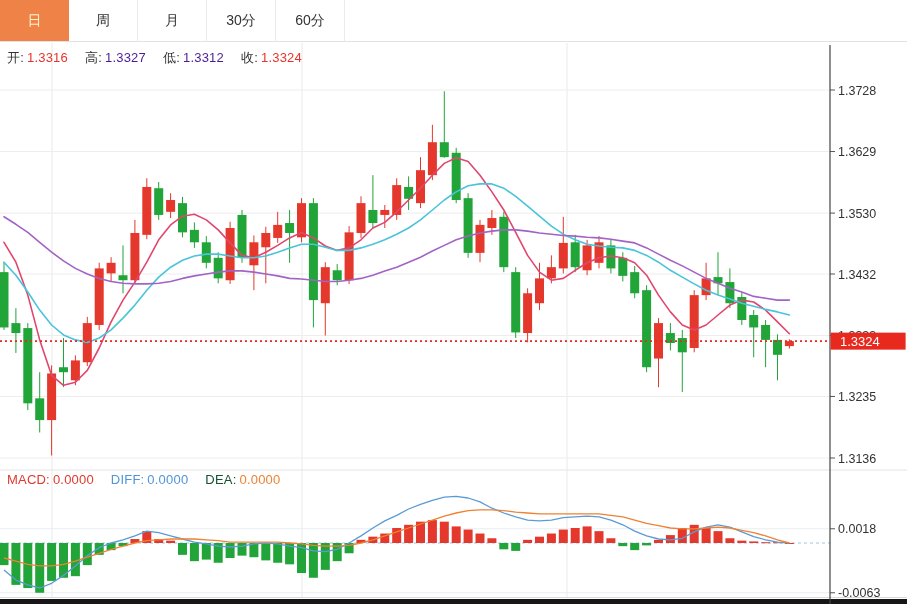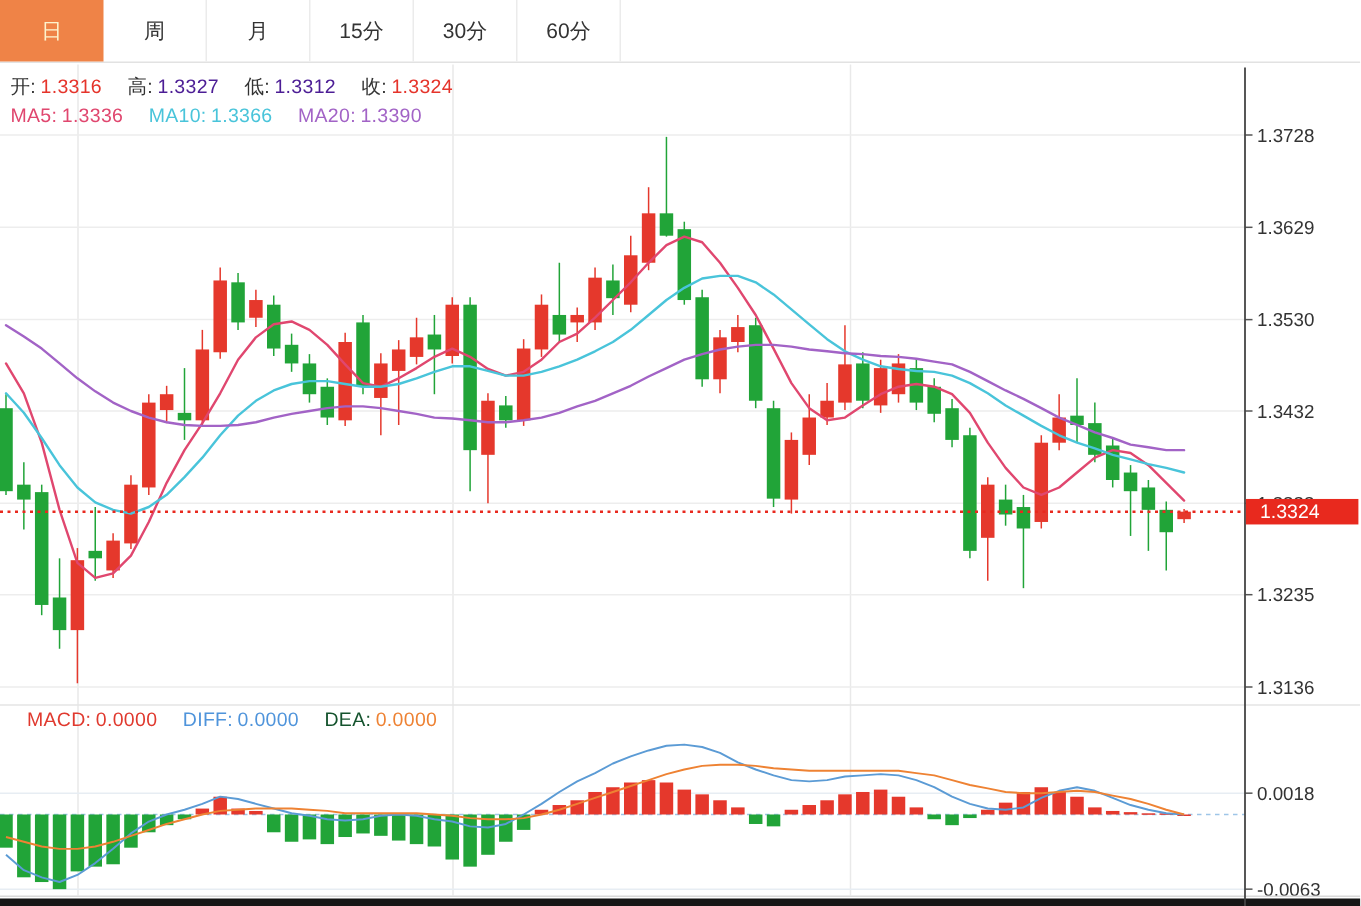--- a/index.html
+++ b/index.html
@@ -16,21 +16,20 @@
   .inforow .lbl{margin-right:3px;}
 </style>
 </head>
 <body>
 
 <div id="app">
   <div id="tabbar">
       <div class="tab active" style="background: rgb(239, 131, 71);">日</div>
       <div class="tab">周</div>
       <div class="tab">月</div>
-      <div class="tab">15分</div>
       <div class="tab">30分</div>
       <div class="tab">60分</div>
     </div>
   <svg id="chart-svg" width="907" height="604">
       <g>
         <line x1="52" y1="43" x2="52" y2="597" stroke="#e9e9e9" stroke-width="1"></line>
         <line x1="302" y1="43" x2="302" y2="597" stroke="#e9e9e9" stroke-width="1"></line>
         <line x1="567" y1="43" x2="567" y2="597" stroke="#e9e9e9" stroke-width="1"></line>
       </g>
       <g>
@@ -284,23 +283,18 @@
       <line x1="830" y1="45" x2="830" y2="604" stroke="#444444" stroke-width="1.2"></line>
       <rect x="830.6" y="332.63513513513544" width="75" height="17" fill="#e8291e"></rect>
       <text x="840" y="345.63513513513544" fill="#ffffff" font-size="13">1.3324</text>
     </svg>
   <div id="ohlc-row" class="inforow" style="top:49px">
       <span><span class="lbl" style="color: rgb(51, 51, 51);">开:</span><span style="color: rgb(229, 52, 43); text-align: center;">1.3316</span></span>
       <span><span class="lbl" style="color: rgb(51, 51, 51);">高:</span><span style="color: #4c1d95;">1.3327</span></span>
       <span><span class="lbl" style="color: rgb(51, 51, 51);">低:</span><span style="color: #4c1d95;">1.3312</span></span>
       <span><span class="lbl" style="color: rgb(51, 51, 51);">收:</span><span style="color: rgb(229, 52, 43);">1.3324</span></span>
     </div>
-  <div id="ma-row" class="inforow" style="top:69px">
-      <span><span class="lbl" style="color: rgb(224, 71, 111);">MA5:</span><span style="color: rgb(224, 71, 111);">1.3336</span></span>
-      <span><span class="lbl" style="color: rgb(73, 196, 218);">MA10:</span><span style="color: rgb(73, 196, 218);">1.3366</span></span>
-      <span><span class="lbl" style="color: rgb(162, 99, 198);">MA20:</span><span style="color: rgb(162, 99, 198);">1.3390</span></span>
-    </div>
   <div id="macd-row" class="inforow" style="top:472px">
-      <span><span class="lbl" style="color: rgb(224, 57, 46); margin-left: 11px;">MACD:</span><span style="color: rgb(224, 57, 46);">0.0000</span></span>
+      <span><span class="lbl" style="color: rgb(224, 57, 46);">MACD:</span><span style="color: rgb(224, 57, 46);">0.0000</span></span>
       <span><span class="lbl" style="color: rgb(79, 148, 219);">DIFF:</span><span style="color: rgb(79, 148, 219);">0.0000</span></span>
       <span><span class="lbl" style="color: #14532d;">DEA:</span><span style="color: rgb(238, 130, 51);">0.0000</span></span>
     </div>
 </div>
 
 </body></html>

